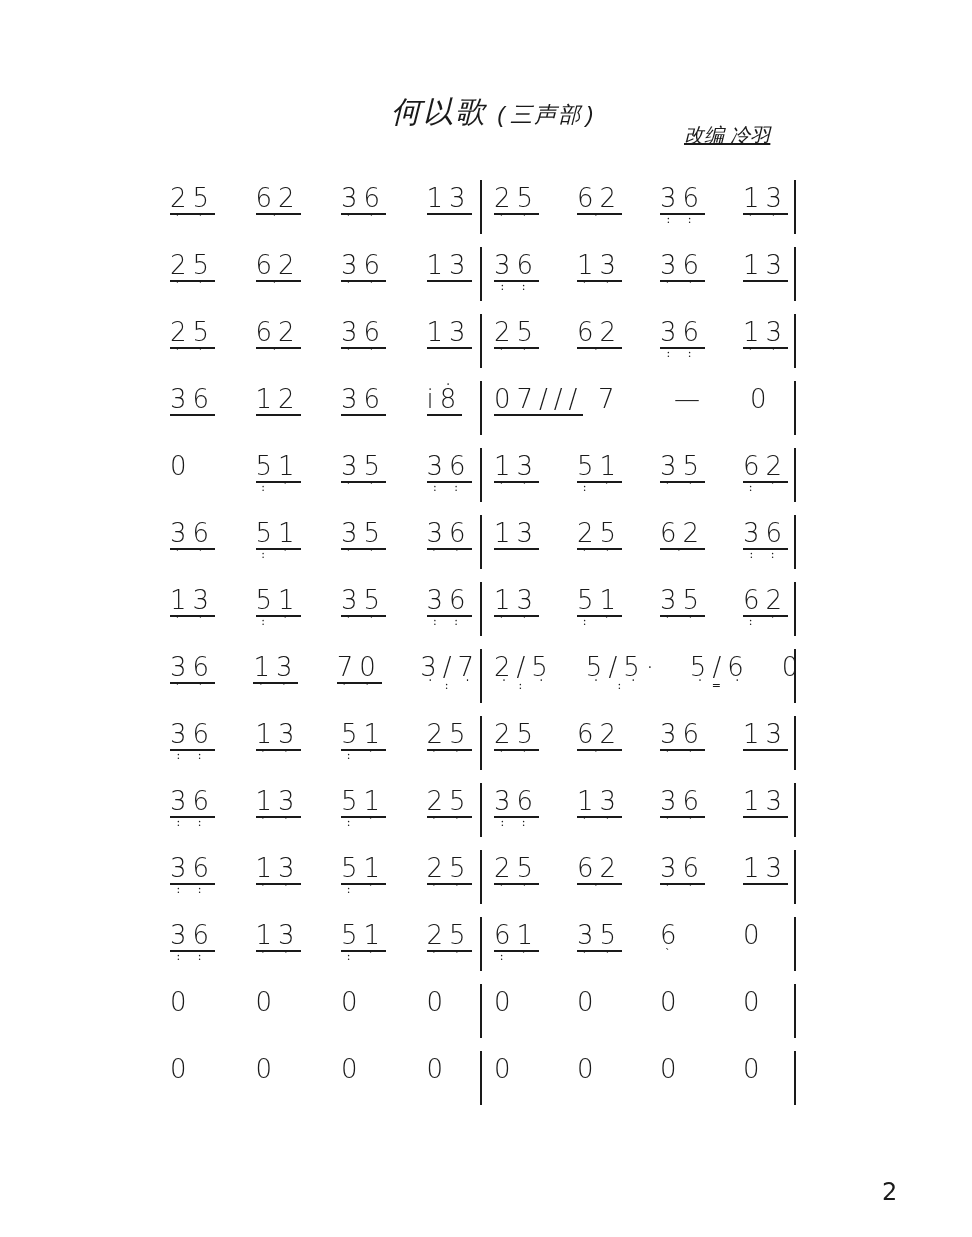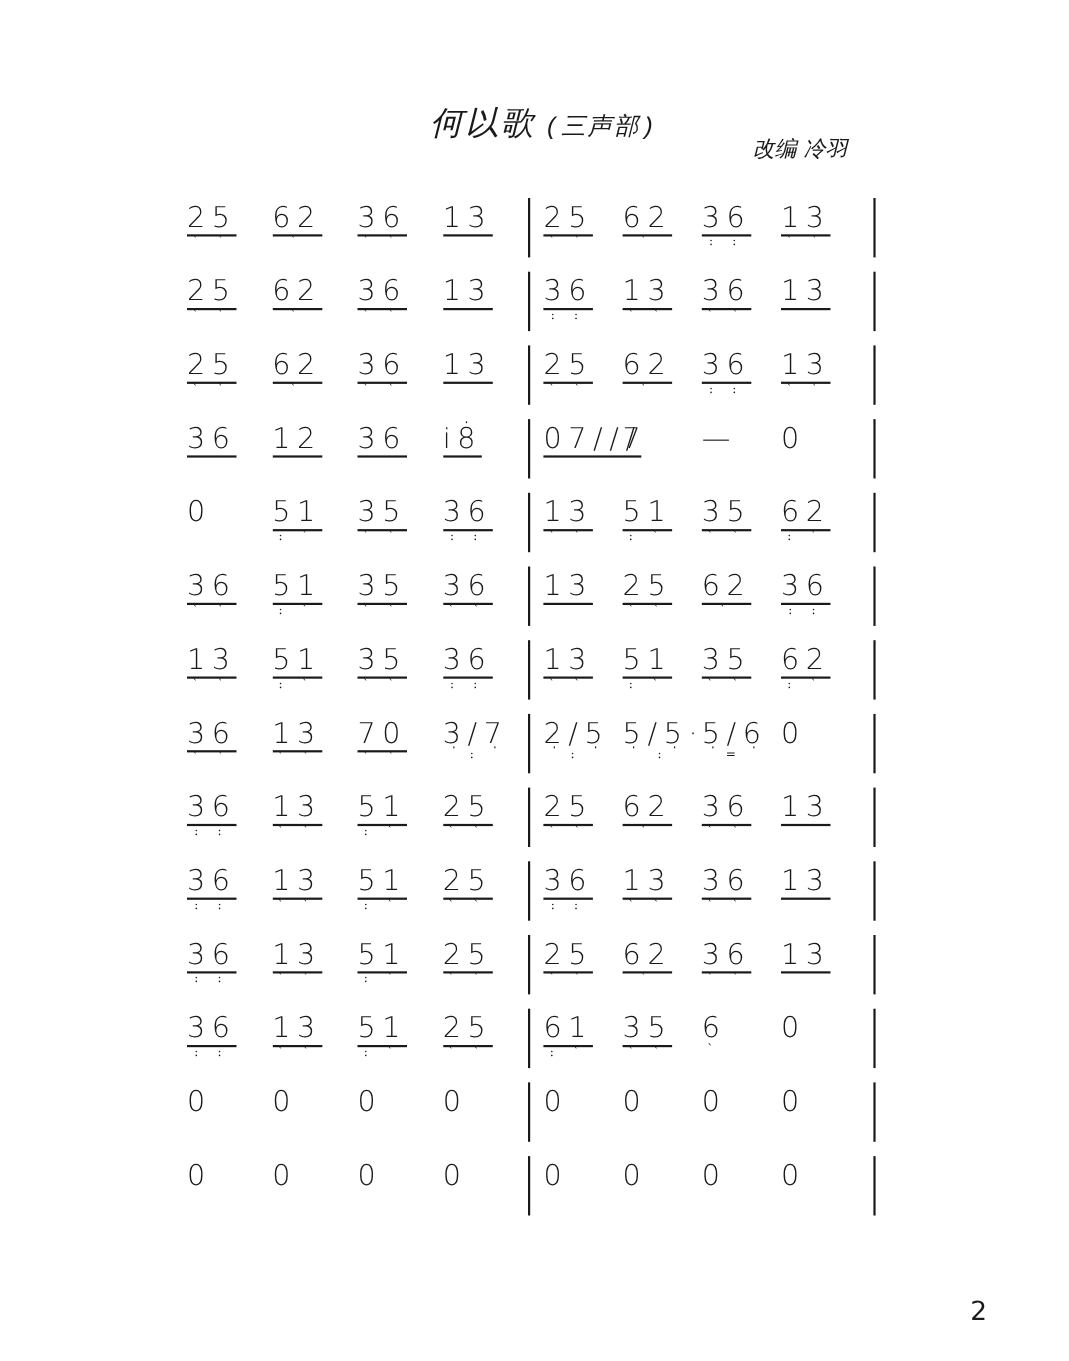--- a/index.html
+++ b/index.html
@@ -1,24 +1,24 @@
 <!DOCTYPE html>
 <html><head>
 <meta charset="utf-8">
 <style>
   html, body { margin: 0; padding: 0; background: #ffffff; }
   body { width: 972px; height: 1237px; position: relative; overflow: hidden;
          font-family: "DejaVu Serif", serif; color: #1a1a1a; }
   .title { position: absolute; left: 375px; top: 92px; font-size: 30px; letter-spacing: 2px;
            font-family: Liberation Mono, monospace; font-style: italic; margin-left: 16px; }
   .subtitle { font-size: 22px; margin-left: 8px; }
-  .arranger { position: absolute; left: 684px; top: 122px; font-size: 20px; font-style: italic; }
+  .arranger { position: absolute; left: 684px; top: 122px; font-size: 20px; font-style: italic; text-decoration: underline; }
   .score { position: absolute; left: 170px; top: 178px; width: 630px; }
   .row { position: relative; height: 67px; display: flex; align-items: flex-start; }
-  .half { display: flex; width: 310px; }
+  .half { display: flex; width: 310px; gap: 32px; }
   .half.left { width: 310px; }
   .half.right { width: 300px; margin-left: 12px; }
   .beat { width: 80px; display: flex; flex-direction: column; align-items: flex-start; }
   .half.right .beat { width: 72px; }
   .beat-inner { display: inline-flex; flex-direction: column; align-items: center; padding-top: 6px; }
   .notes { font-size: 26px; line-height: 28px; letter-spacing: 6px; font-family: "DejaVu Sans", sans-serif;
            font-weight: 300; white-space: nowrap; }
   .uline { height: 2px; background: #1a1a1a; width: 100%; margin-top: 1px; }
   .dots { font-size: 11px; line-height: 10px; letter-spacing: 7px; color: #1a1a1a; height: 14px; }
   .bar { width: 2px; height: 54px; background: #1a1a1a; margin-top: 2px; }

